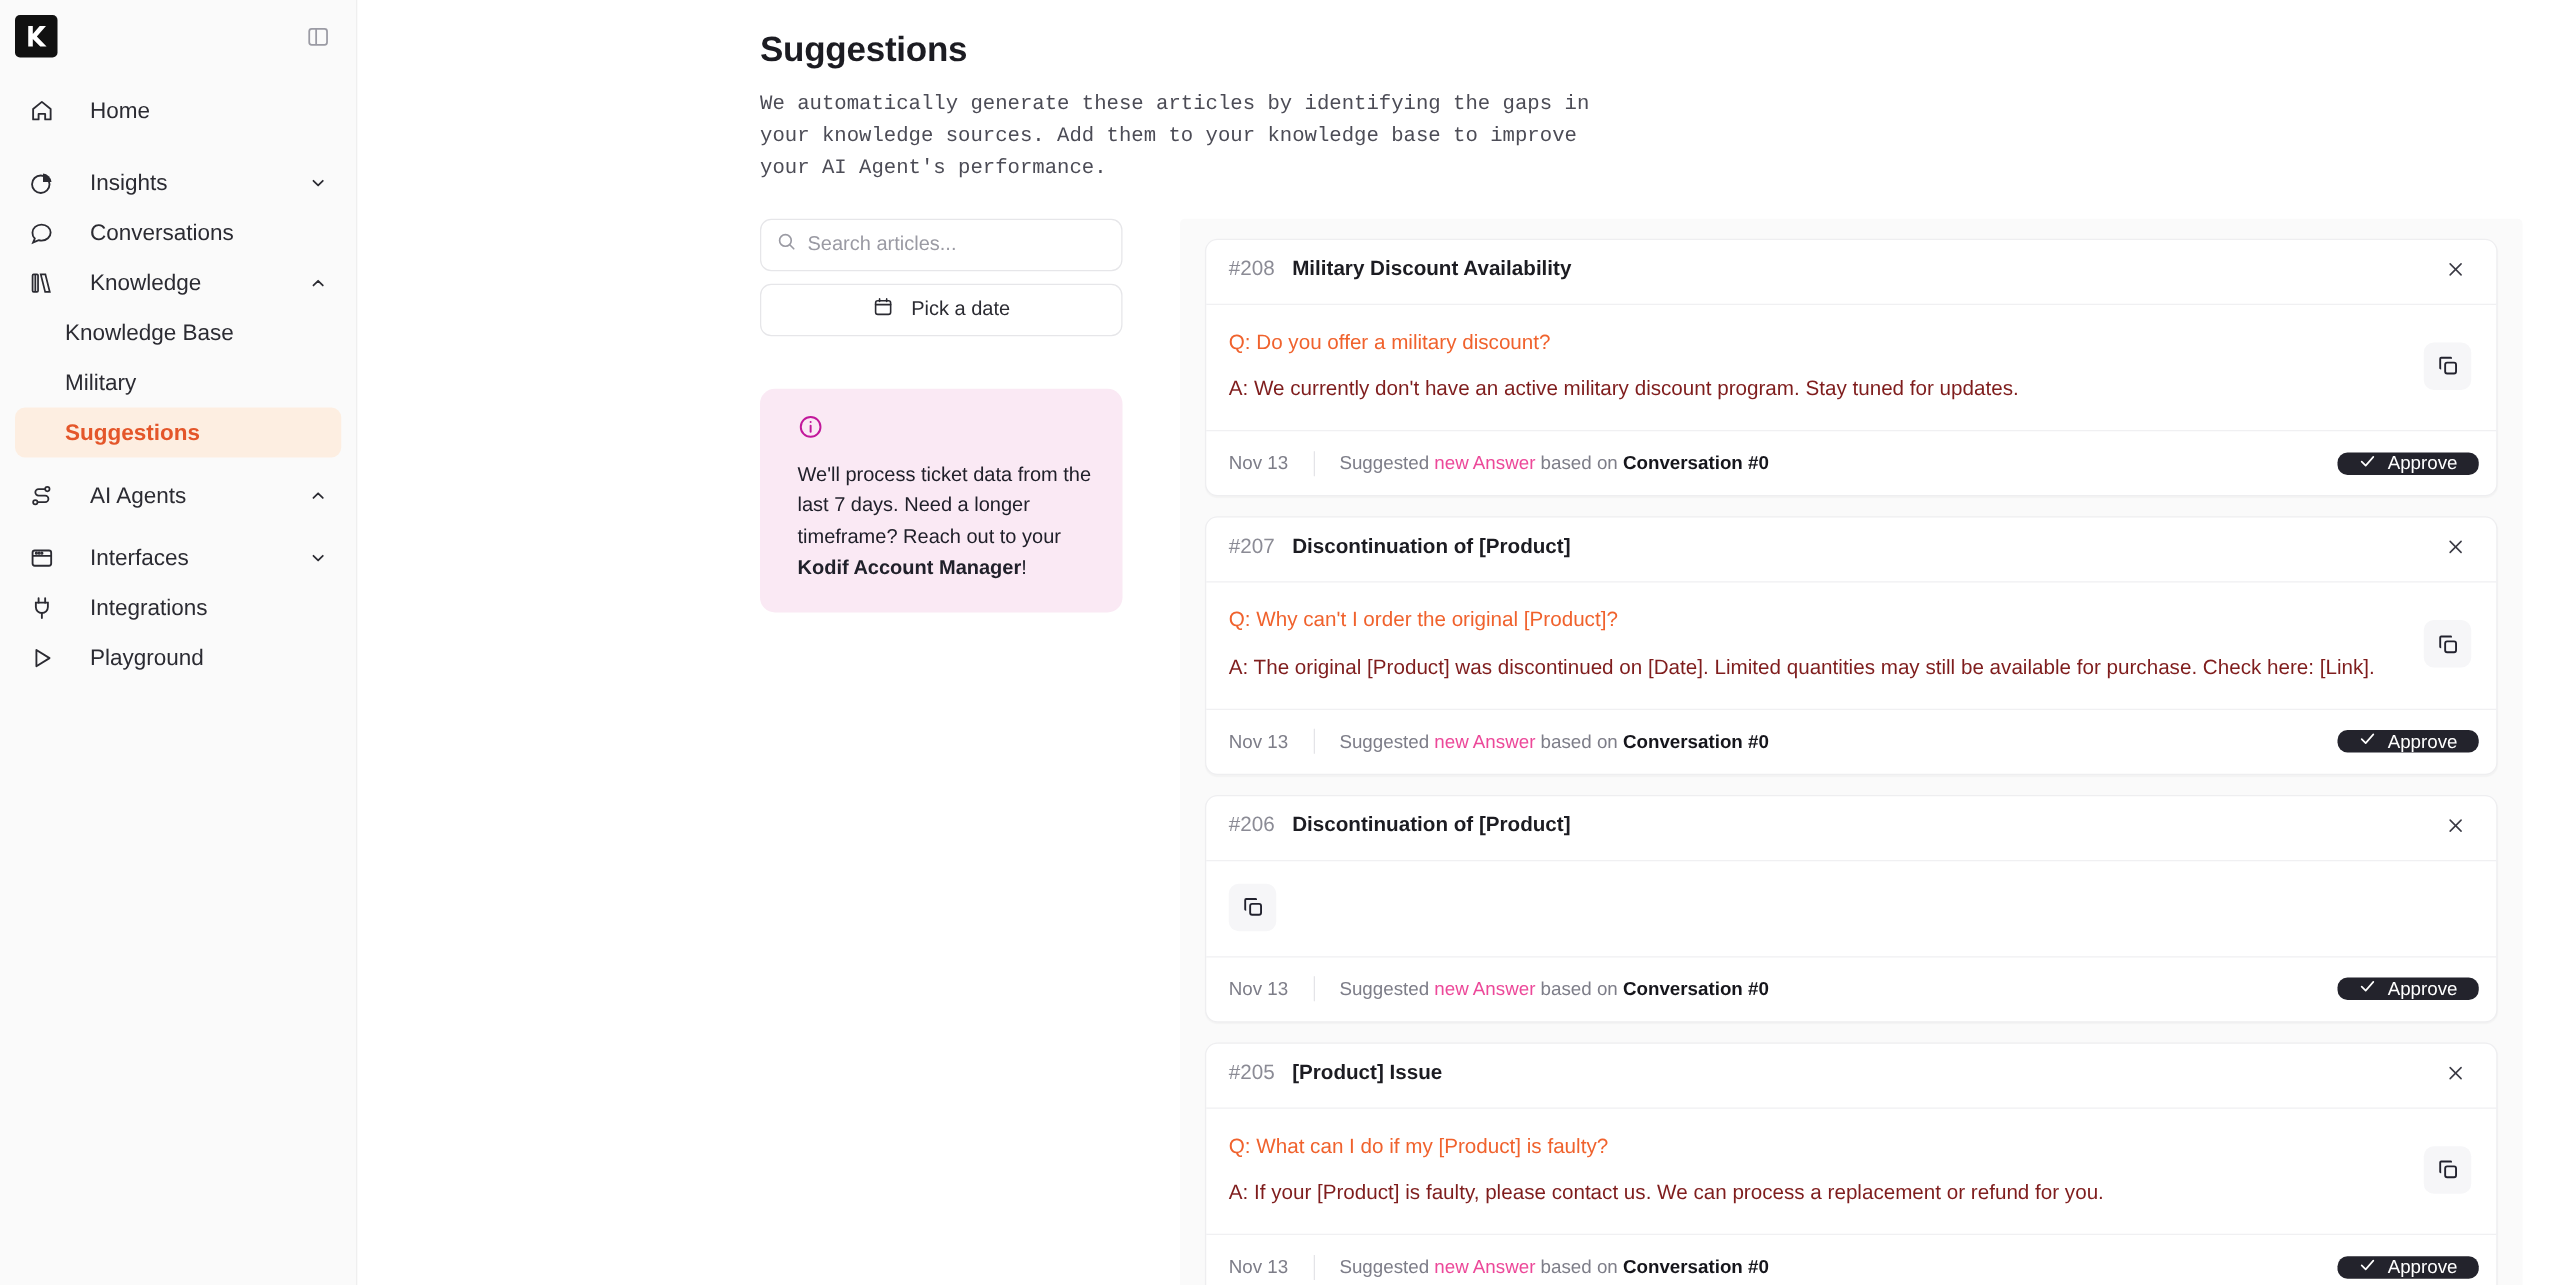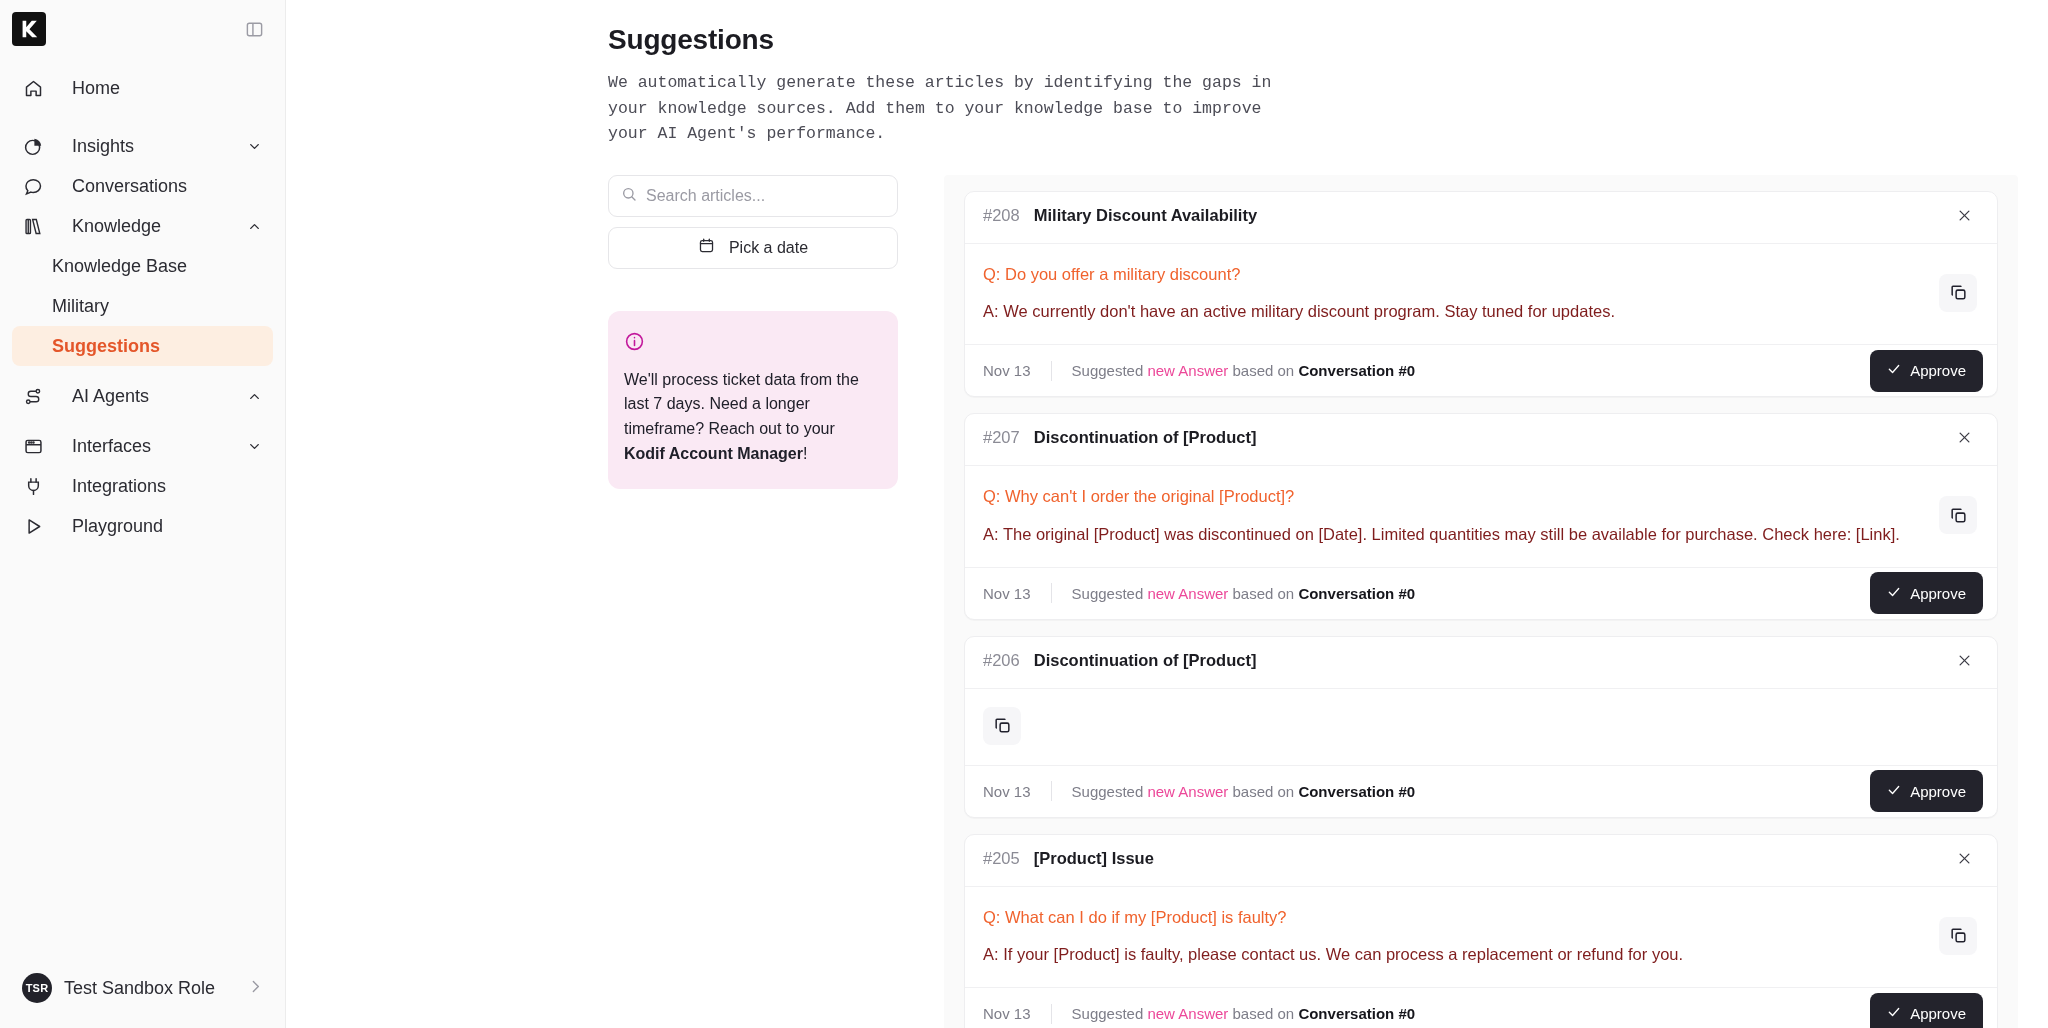--- a/index.html
+++ b/index.html
@@ -88,21 +88,21 @@
     font-family: "Liberation Sans", sans-serif; background: transparent; width: 100%;
   }
   .search-wrap input::placeholder { color: #9a9aa3; }
   .date-btn {
     margin-top: 10px; height: 42px; border: 1px solid #e6e6e9; border-radius: 9px;
     background: #ffffff; display: flex; align-items: center; justify-content: center;
     gap: 14px; font-size: 16px; color: #2b2b32; cursor: pointer;
   }
   .info-card {
     margin-top: 42px; background: #fae9f4; border-radius: 12px;
-    padding: 20px 22px 22px 16px;
+    padding: 20px 22px 22px 30px;
   }
   .info-icon { margin-bottom: 12px; }
   .info-text { font-size: 16px; line-height: 1.55; color: #20202a; }
   .info-text b { font-weight: 700; }
 
   .cards-col {
     margin-left: 46px; margin-right: 30px; flex: 1 1 auto;
     background: #fafafa; border-radius: 4px;
     padding: 16px 20px 0 20px;
     height: 860px; overflow: hidden;
@@ -137,21 +137,21 @@
   .card-foot {
     height: 52px; display: flex; align-items: center; gap: 0;
     padding: 0 14px 0 18px; border-top: 1px solid #f0f0f2;
   }
   .foot-date { font-size: 15px; color: #7d7d88; }
   .foot-sep { width: 1px; height: 20px; background: #e4e4e8; margin: 0 20px; }
   .foot-meta { font-size: 15px; color: #7d7d88; }
   .foot-meta .hl { color: #ec4899; }
   .foot-meta .strong { color: #16161c; font-weight: 700; }
   .approve-btn {
-    margin-left: auto; height: 42px; background: #23232c; color: #ffffff;
+    margin-left: auto; height: 18px; background: #23232c; color: #ffffff;
     border-radius: 8px; display: flex; align-items: center; gap: 9px;
     padding: 0 17px; font-size: 15px; cursor: pointer; border: 0;
     font-family: "Liberation Sans", sans-serif;
   }
 </style>
 </head>
 <body>
 
 <div class="app">
 
@@ -286,31 +286,20 @@
       <div class="nav-item">
         <span class="ico">
           <svg width="21" height="21" viewBox="0 0 24 24" fill="none" stroke="#2b2b32" stroke-width="1.7" stroke-linejoin="round">
             <path d="M7 4.5 L19 12 L7 19.5 Z"></path>
           </svg>
         </span>
         <span>Playground</span>
       </div>
     </nav>
 
-    <div class="sb-bottom">
-      <div class="profile">
-        <span class="avatar">TSR</span>
-        <span class="profile-name">Test Sandbox Role</span>
-        <span class="profile-chev">
-          <svg width="17" height="17" viewBox="0 0 24 24" fill="none" stroke="#9a9aa3" stroke-width="2" stroke-linecap="round" stroke-linejoin="round">
-              <polyline points="9 5 16 12 9 19"></polyline>
-            </svg>
-        </span>
-      </div>
-    </div>
   </aside>
 
   <main class="main">
 
     <div class="page-head">
       <h1 class="page-title">Suggestions</h1>
       <p class="page-desc">We automatically generate these articles by identifying the gaps in your knowledge sources. Add them to your knowledge base to improve your AI Agent's performance.</p>
     </div>
 
     <div class="body-row">

